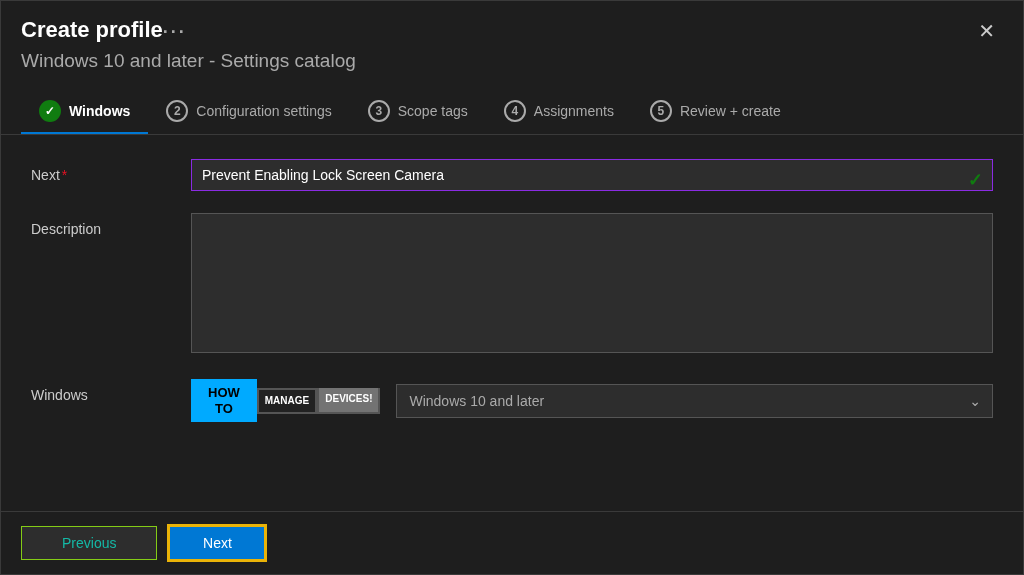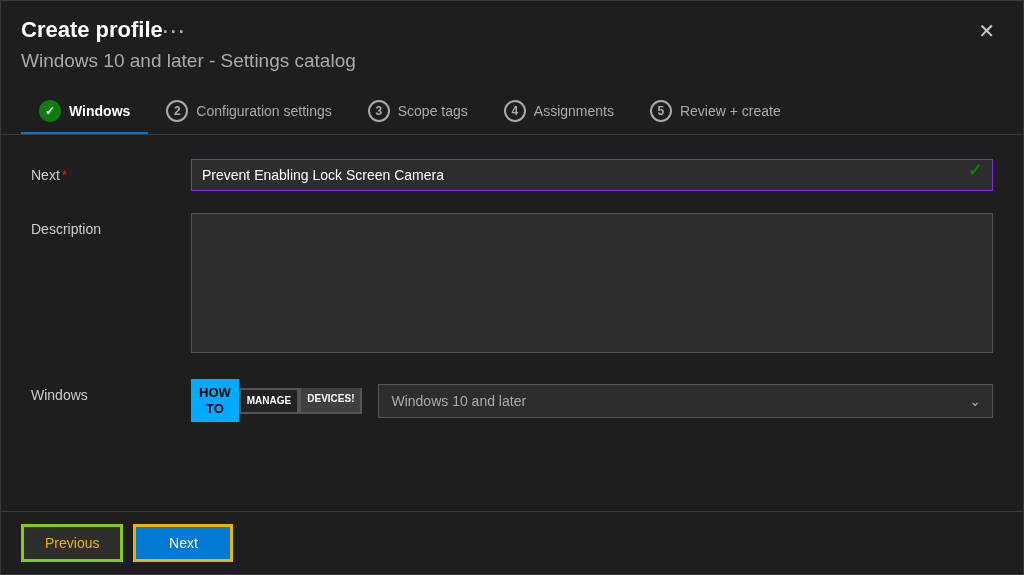--- a/index.html
+++ b/index.html
@@ -133,21 +133,21 @@
     .required-star {
       color: #e81123;
       margin-left: 2px;
     }
     .form-field {
       flex: 1;
     }
     .name-input-wrapper {
       position: relative;
       display: flex;
-      align-items: flex-start;
+      align-items: flex-end;
     }
     .name-input {
       width: 100%;
       background: #2d2d2d;
       border: 1.5px solid #8a2be2;
       color: #ffffff;
       font-size: 14px;
       padding: 7px 36px 7px 10px;
       outline: none;
     }
@@ -176,36 +176,36 @@
     .platform-logo {
       display: flex;
       align-items: center;
       margin-right: 16px;
     }
     .logo-how {
       background: #00aaff;
       color: #000;
       font-weight: 900;
       font-size: 13px;
-      padding: 6px 8px;
+      padding: 6px 17px;
       line-height: 1.2;
       text-align: center;
     }
     .logo-manage {
       background: #222222;
       border: 2px solid #555555;
       color: #ffffff;
       font-size: 10px;
       font-weight: 700;
       padding: 4px 6px;
       line-height: 1.4;
       text-align: center;
     }
     .logo-devices {
-      background: #404040;
+      background: #737373;
       border: 2px solid #555555;
       border-top: none;
       color: #ffffff;
       font-size: 10px;
       font-weight: 700;
       padding: 4px 6px;
       line-height: 1.4;
       text-align: center;
     }
     .platform-select-wrapper {
@@ -238,24 +238,24 @@
       display: flex;
       align-items: center;
       padding: 12px 20px;
       border-top: 1px solid #3a3a3a;
       gap: 10px;
       flex-shrink: 0;
       background: #1e1e1e;
     }
     .btn-prev {
       background: #2d2d2d;
-      border: 3px solid #84cc16;
-      color: #eab308;
-      font-size: 14px;
-      padding: 8px 21px;
+      border: 1px solid #84cc16;
+      color: #14b8a6;
+      font-size: 14px;
+      padding: 8px 40px;
       cursor: pointer;
       min-width: 100px;
     }
     .btn-next {
       background: #0078d4;
       border: 3px solid #eab308;
       color: #ffffff;
       font-size: 14px;
       padding: 8px 28px;
       cursor: pointer;

